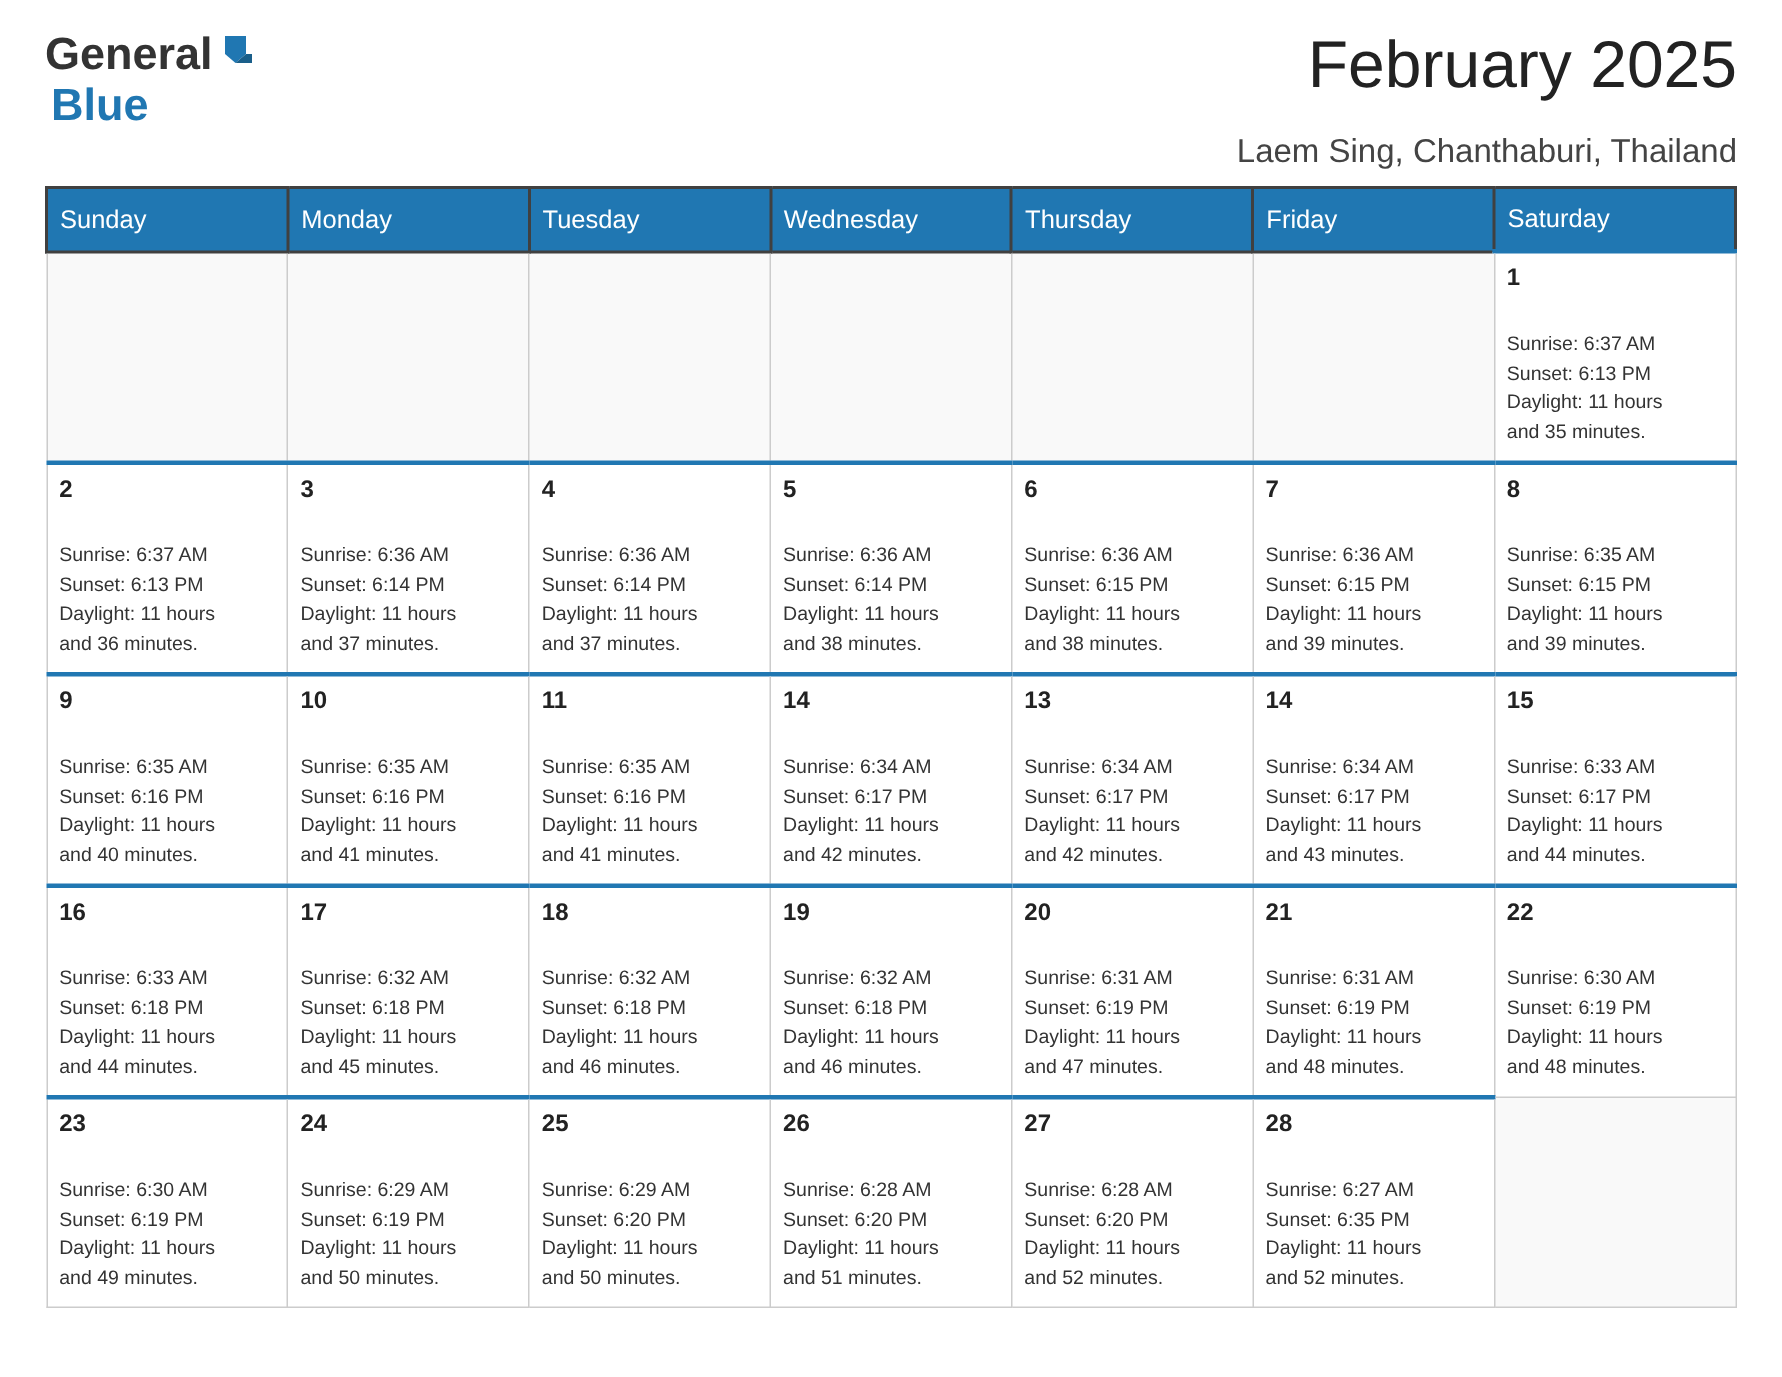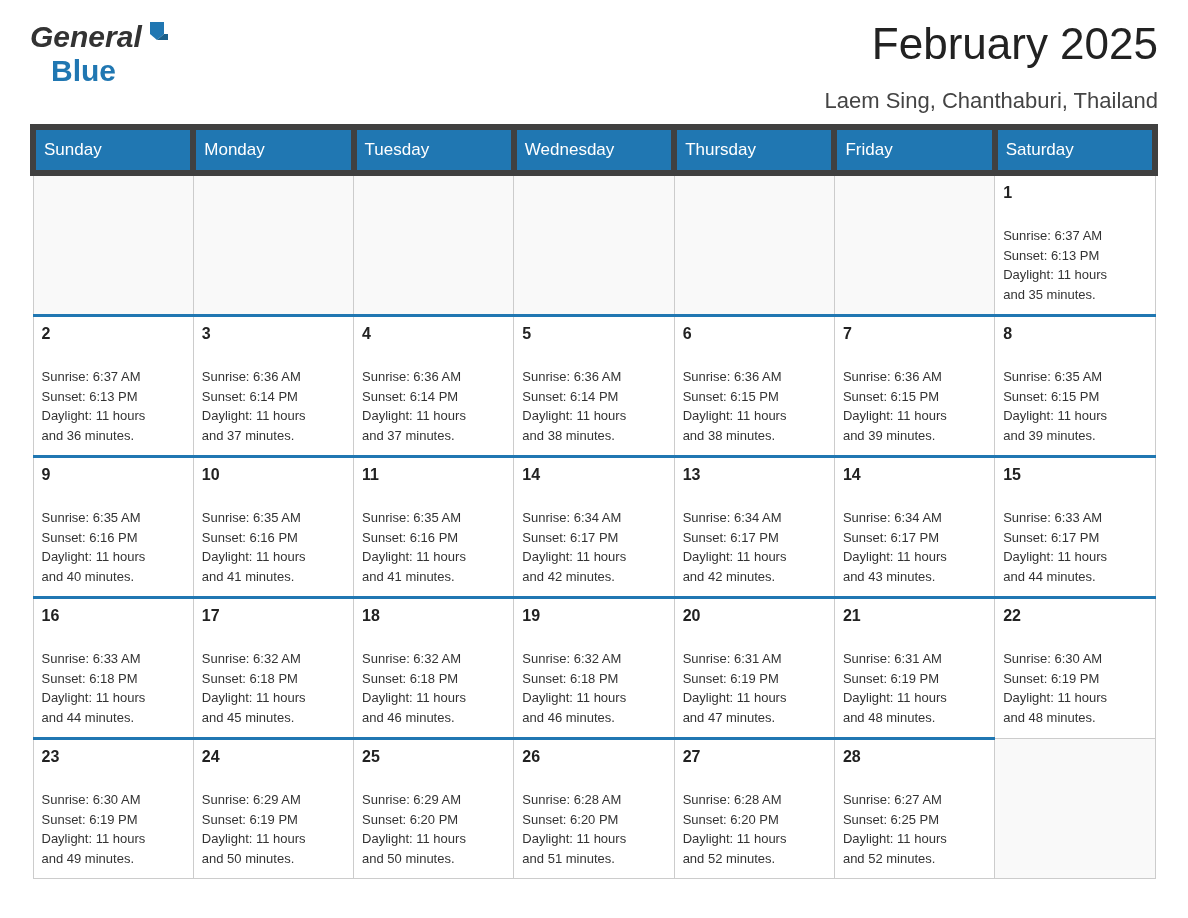--- a/index.html
+++ b/index.html
@@ -36,21 +36,21 @@
       border-collapse: collapse;
       margin-top: 10px;
     }
     .calendar th {
       background-color: #2077b2;
       color: #fff;
       padding: 10px 8px;
       font-size: 17px;
       font-weight: normal;
       text-align: left;
-      border: 6px solid #404040;
+      border: 2px solid #404040;
     }
     .calendar td {
       vertical-align: top;
       padding: 8px 8px 10px 8px;
       border: 1px solid #ccc;
       width: 14.28%;
       font-size: 13.5px;
       min-height: 110px;
       height: 110px;
       color: #333;
@@ -72,38 +72,37 @@
       color: #333;
       line-height: 1.5;
       margin-top: 24px;
     }
     .logo-wrapper {
       display: flex;
       flex-direction: column;
     }
     .logo-line1 {
       display: flex;
-      align-items: flex-start;
-      font-style: italic;
+      align-items: center;
     }
     .logo-text-general {
       font-size: 30px;
       font-weight: bold;
       color: #333;
     }
     .logo-chevron {
       display: inline-block;
       margin-left: 4px;
       margin-bottom: 4px;
     }
     .logo-text-blue {
       font-size: 30px;
       font-weight: bold;
       color: #2077b2;
-      margin-left: 21px;
+      margin-left: 4px;
     }
   </style>
 </head>
 <body>
 
 <div class="header">
   <div class="logo-wrapper">
     <div class="logo-line1">
       <span class="logo-text-general">General</span>
       <span class="logo-chevron">
@@ -336,20 +335,20 @@
         <td>
           <span class="day-number">27</span>
           <div class="day-info" style="white-space: pre-line;">Sunrise: 6:28 AM
 Sunset: 6:20 PM
 Daylight: 11 hours
 and 52 minutes.</div>
         </td>
         <td>
           <span class="day-number">28</span>
           <div class="day-info" style="white-space: pre-line;">Sunrise: 6:27 AM
-Sunset: 6:25 PM
+Sunset: 6:35 PM
 Daylight: 11 hours
 and 52 minutes.</div>
         </td>
         <td class="empty"></td>
       </tr>
     </tbody>
 </table>
 
 </body></html>

